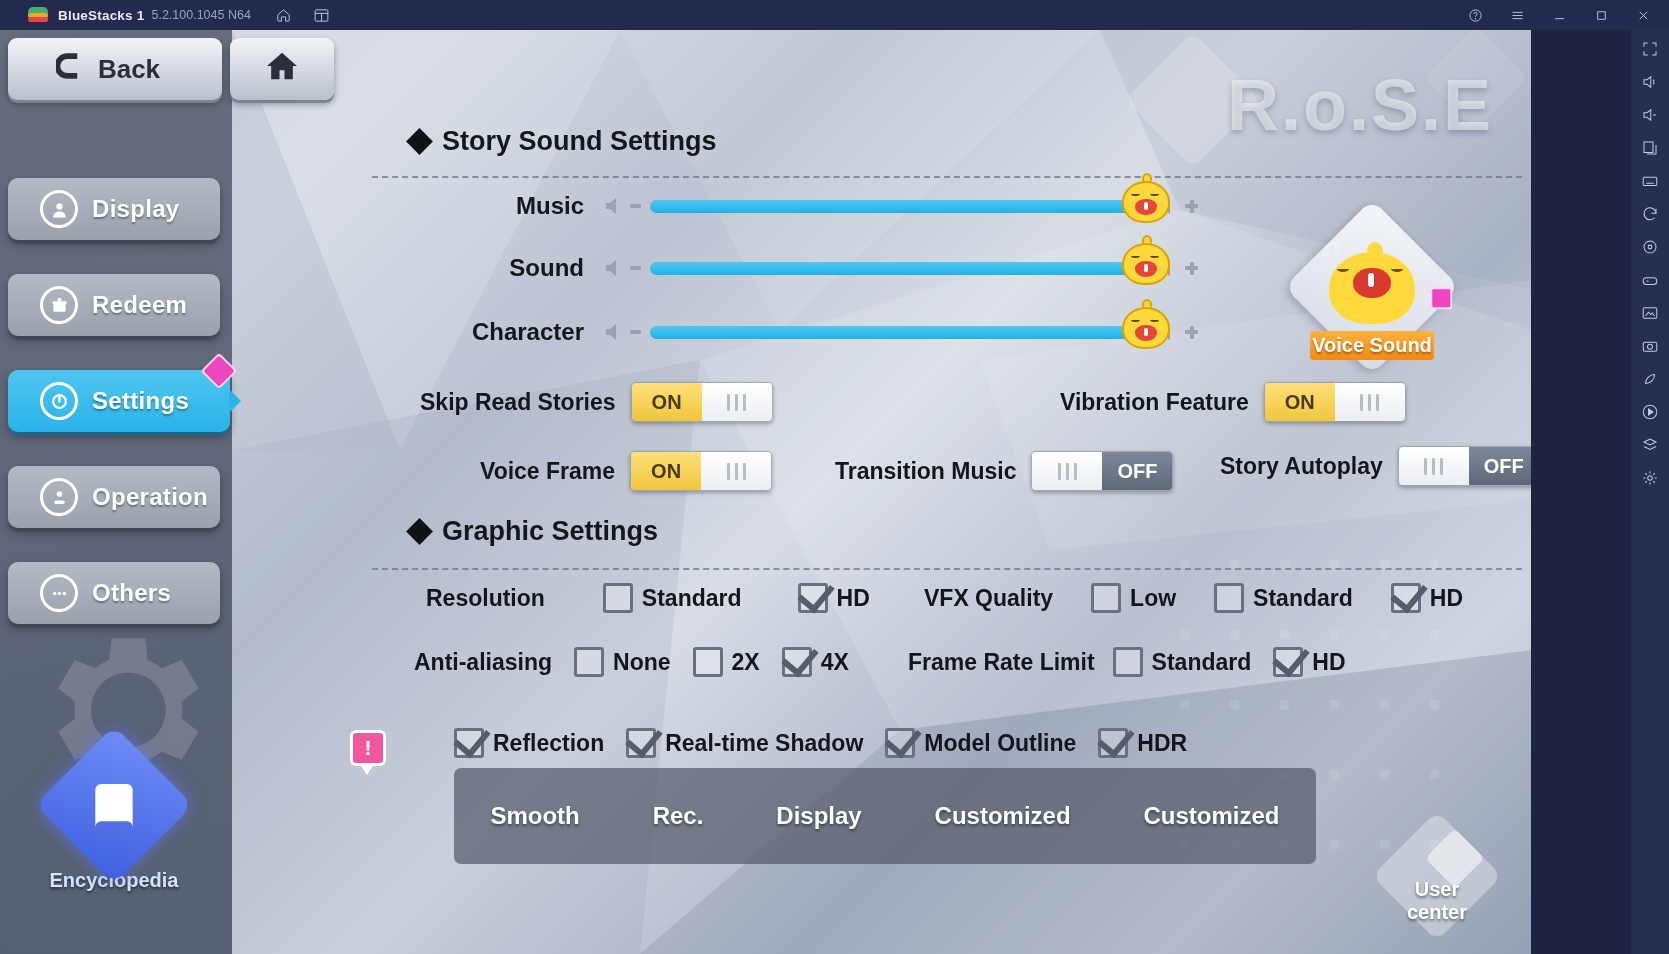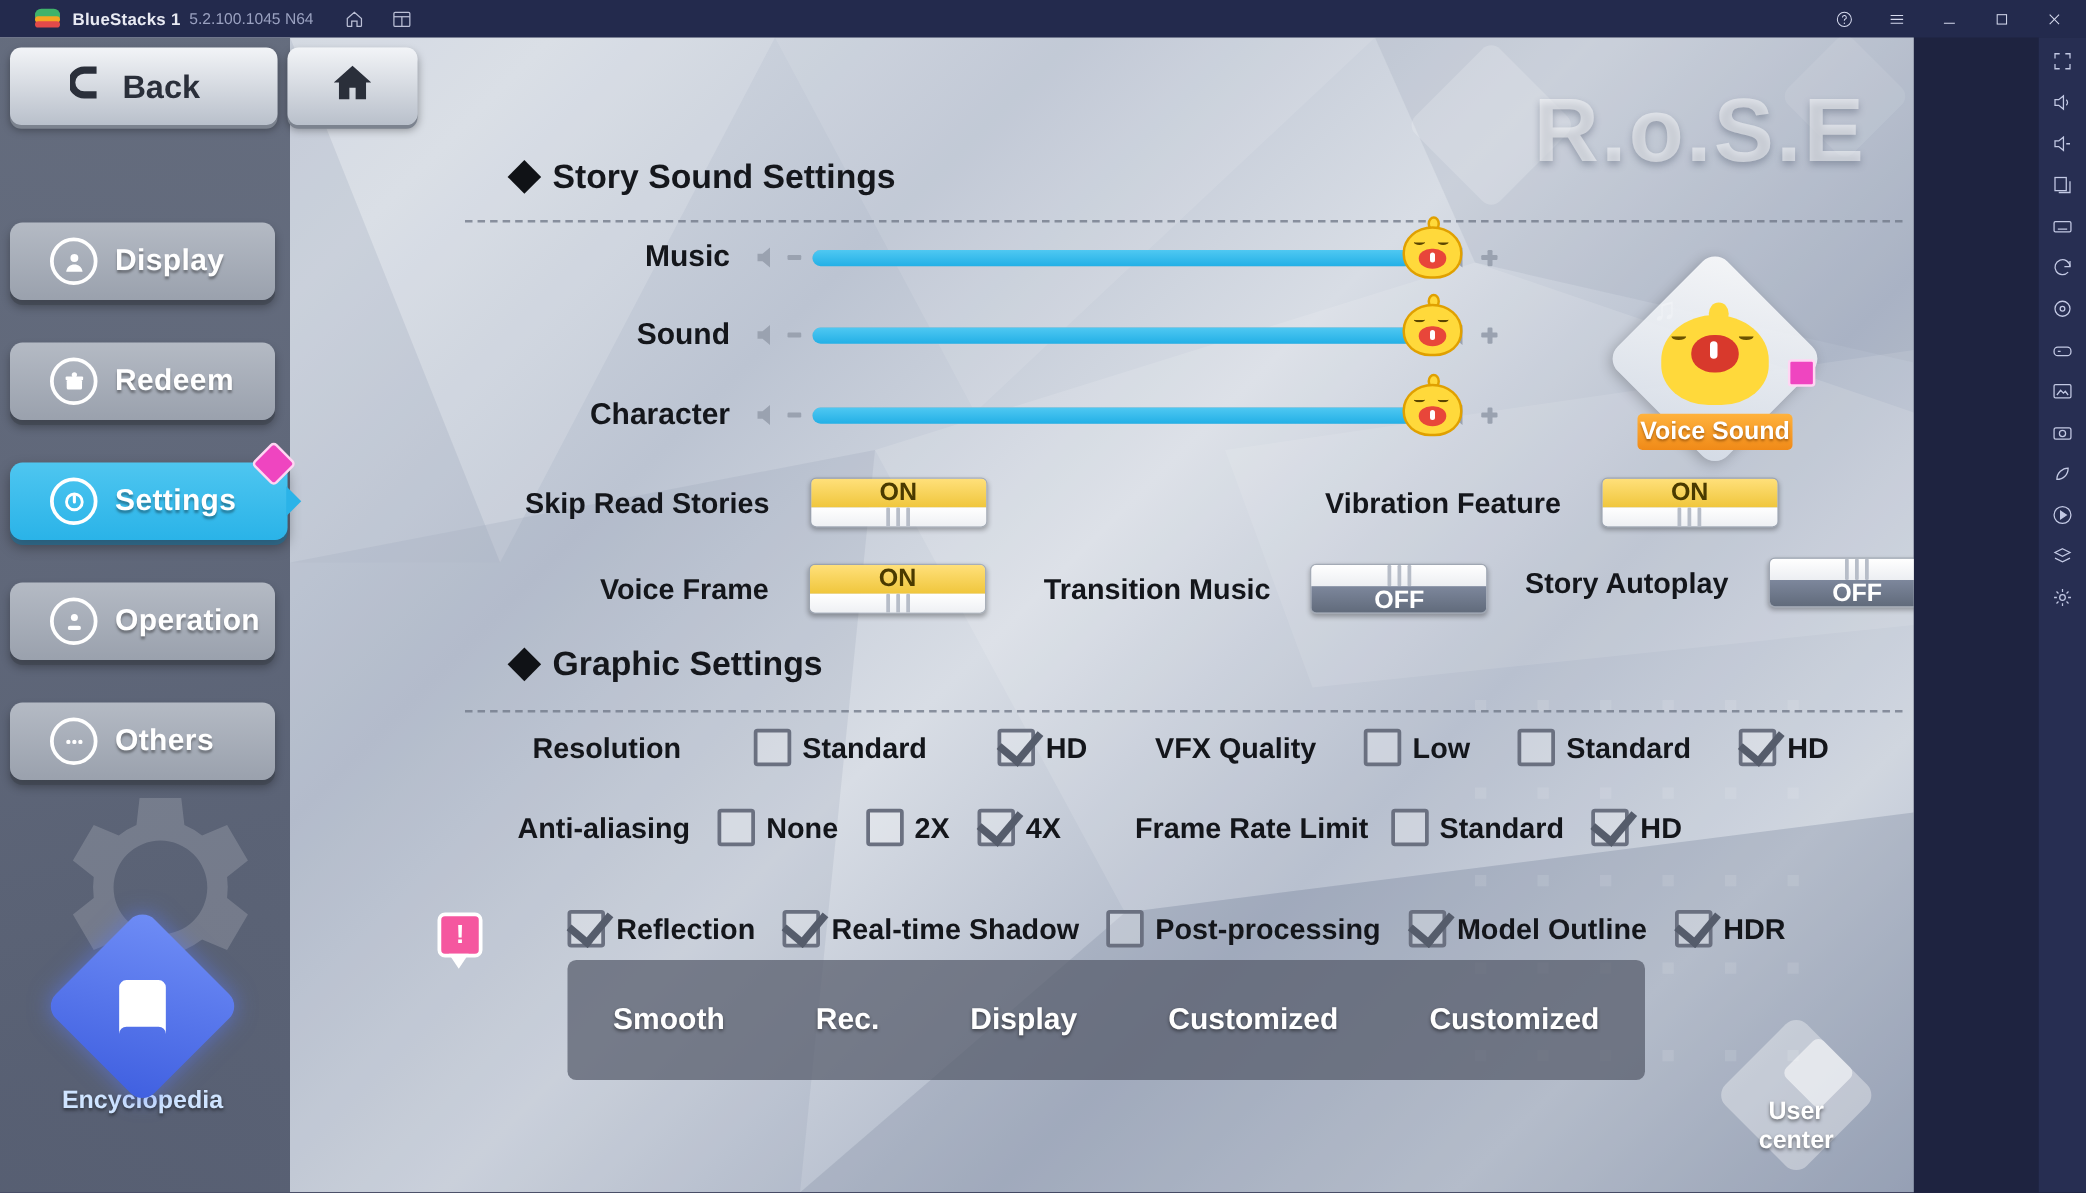--- a/index.html
+++ b/index.html
@@ -158,25 +158,25 @@
   .chick .beak { position: absolute; left: 17px; top: 26px; width: 22px; height: 16px; background:#e8463a; border-radius: 48% 48% 52% 52%; }
   .chick .beak::after { content:""; position:absolute; left:9px; top:3px; width:4px; height:8px; background:#fff; border-radius:2px; }
   .plus { margin-left: 10px; display: flex; align-items: center; gap: 3px; }
   .plus svg { width: 26px; height: 24px; fill: #9aa2b0; }
   .plus .pm { position: relative; width: 13px; height: 13px; }
   .plus .pm::before, .plus .pm::after { content:""; position:absolute; background:#9aa2b0; border-radius:1px; }
   .plus .pm::before { left:0; top:4.5px; width:13px; height:4px; }
   .plus .pm::after { left:4.5px; top:0; width:4px; height:13px; }
 
   
-  .tg-row { position: absolute; display: flex; align-items: center; gap: 32px; text-align: right; }
+  .tg-row { position: absolute; display: flex; align-items: center; gap: 15px; text-align: right; }
   .tg-row .lbl { font-size: 23px; font-weight: bold; color: #14161b; white-space: nowrap; }
   .toggle {
     width: 142px; height: 40px; border-radius: 5px; display: flex; overflow: hidden;
-    box-shadow: 0 2px 4px rgba(0,0,0,.3); border: 1px solid rgba(120,128,140,.5); flex-direction: column;
+    box-shadow: 0 2px 4px rgba(0,0,0,.3); border: 1px solid rgba(120,128,140,.5);
   }
   .toggle .seg { flex: 1; display: flex; align-items: center; justify-content: center;
     font-size: 20px; font-weight: bold; }
   .toggle .on { background: linear-gradient(180deg,#ffe07a,#f0c63c); color: #4a3a00; }
   .toggle .off { background: linear-gradient(180deg,#7d879c,#5e6878); color: #fff; }
   .toggle .handle { background: linear-gradient(180deg,#ffffff,#eceef2); display:flex; align-items:center; justify-content:center; gap:5px; }
   .toggle .handle i { width: 3px; height: 17px; background: #b7bdc8; display: block; border-radius: 1px; }
 
   
   .cb-row { position: absolute; display: flex; align-items: center; }
@@ -759,24 +759,20 @@
 
       <div class="cb-row" style="left:222px;top:698px;">
         <span class="cbox on">
           <span class="box"></span>
           <span class="txt">Reflection</span>
         </span>
         <span class="cbox on" style="margin-left:22px;">
           <span class="box"></span>
           <span class="txt">Real-time Shadow</span>
         </span>
-        <span class="cbox" style="margin-left:22px;">
-          <span class="box"></span>
-          <span class="txt">Post-processing</span>
-        </span>
         <span class="cbox on" style="margin-left:22px;">
           <span class="box"></span>
           <span class="txt">Model Outline</span>
         </span>
         <span class="cbox on" style="margin-left:22px;">
           <span class="box"></span>
           <span class="txt">HDR</span>
         </span>
       </div>
 

